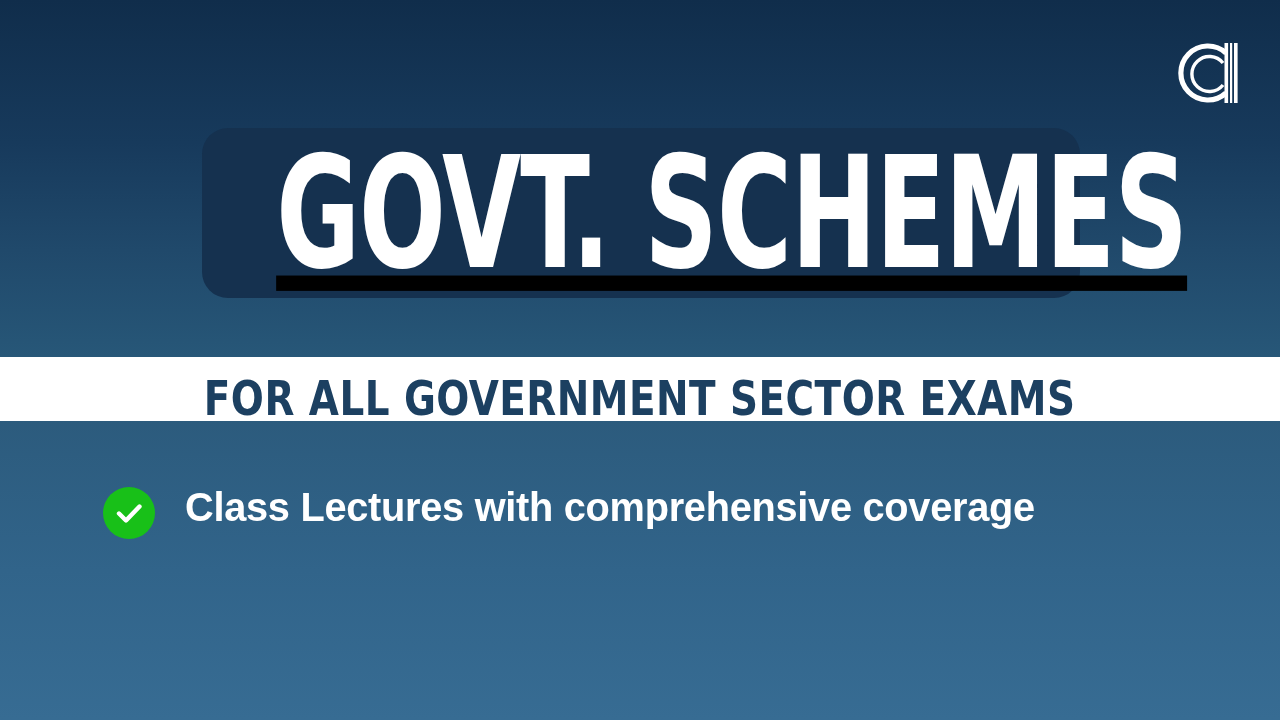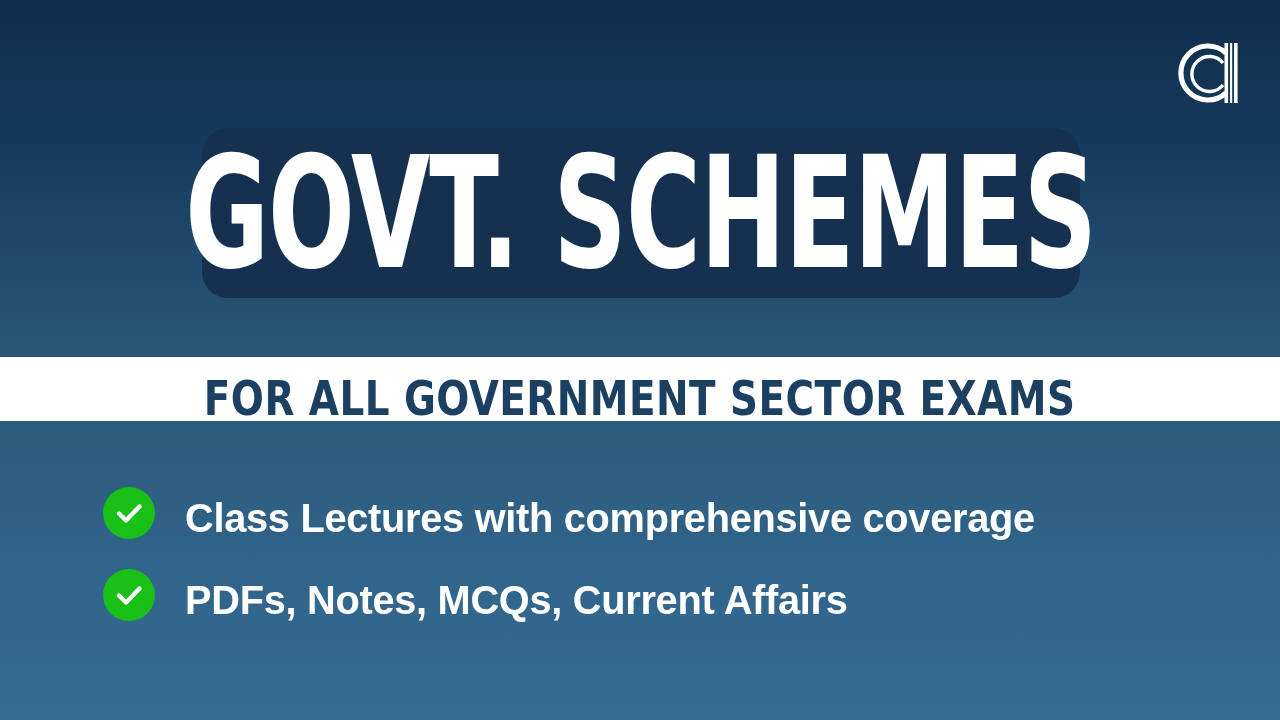--- a/index.html
+++ b/index.html
@@ -35,21 +35,22 @@
 
   
   .title-plaque {
     position:absolute;
     left:202px; top:128px;
     width:878px; height:170px;
     background:#15314f;
     border-radius:26px;
     display:flex;
     align-items:center;
-    justify-content:center;
+    justify-content:flex-start;
+    text-decoration:underline;
   }
   .title-text {
     color:#ffffff;
     font-family:"Liberation Sans Narrow","DejaVu Sans Condensed","Liberation Sans", sans-serif;
     font-weight:700;
     font-size:132px;
     line-height:1;
     letter-spacing:-1px;
     transform:scaleX(0.86) scaleY(1.18);
     transform-origin:center center;
@@ -84,21 +85,21 @@
     position:absolute;
     left:0; top:421px;
     width:1280px; height:299px;
     background:linear-gradient(180deg,#2c5b7d 0%, #31648a 50%, #376c93 100%);
     padding-top:66px;
     padding-left:103px;
   }
 
   .feature-row {
     display:flex;
-    align-items:flex-end;
+    align-items:flex-start;
     height:52px;
     margin-bottom:30px;
   }
 
   .check-badge {
     flex:0 0 auto;
     width:52px; height:52px;
     border-radius:50%;
     background:#18c018;
     display:flex;
@@ -153,24 +154,16 @@
 
     <div class="feature-row">
       <span class="check-badge">
         <svg viewBox="0 0 34 34" xmlns="http://www.w3.org/2000/svg">
           <path d="M7 17.5 L14 24.5 L27.5 10.5" fill="none" stroke="#ffffff" stroke-width="4.4" stroke-linecap="round" stroke-linejoin="round"></path>
         </svg>
       </span>
       <span class="feature-label">Class Lectures with comprehensive coverage</span>
     </div>
 
-    <div class="feature-row">
-      <span class="check-badge">
-        <svg viewBox="0 0 34 34" xmlns="http://www.w3.org/2000/svg">
-          <path d="M7 17.5 L14 24.5 L27.5 10.5" fill="none" stroke="#ffffff" stroke-width="4.4" stroke-linecap="round" stroke-linejoin="round"></path>
-        </svg>
-      </span>
-      <span class="feature-label">PDFs, Notes, MCQs, Current Affairs</span>
-    </div>
 
   </div>
 
 </div>
 
 </body></html>

